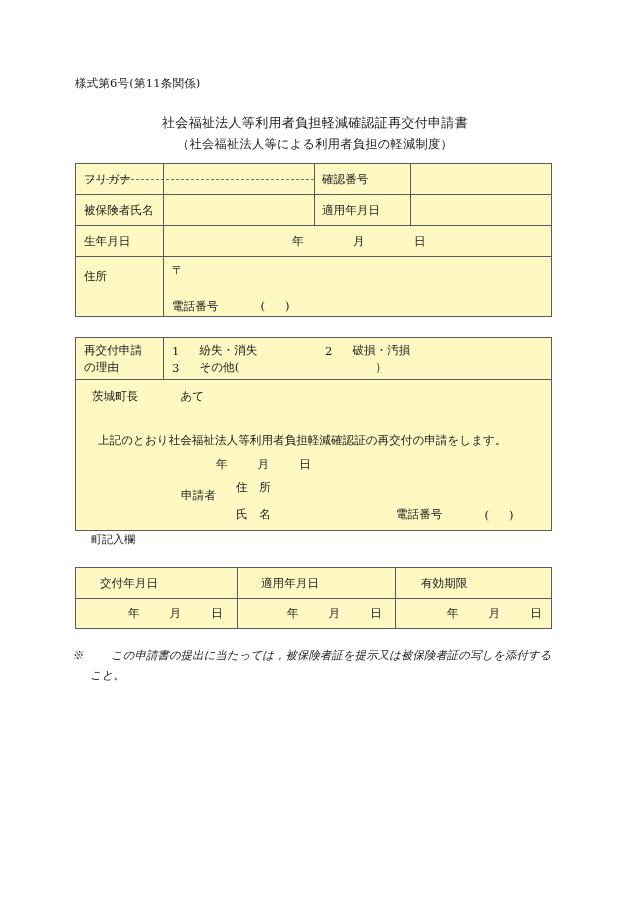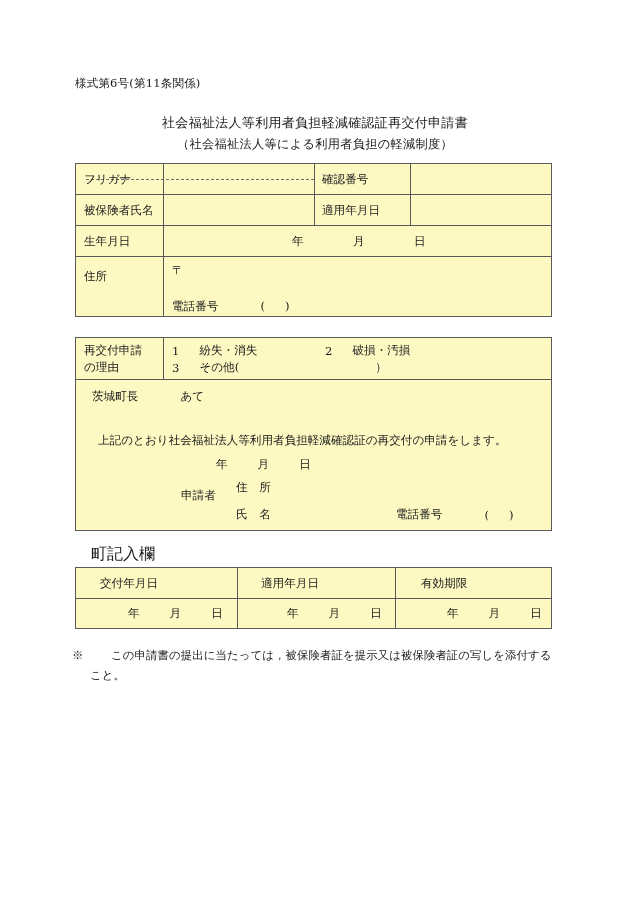--- a/index.html
+++ b/index.html
@@ -93,32 +93,33 @@
   #t1 { left: 75px; top: 163px; width: 477px; height: 154px; }
 
   
   #t2 { left: 75px; top: 337px; width: 477px; height: 194px; }
 
   
   #t3 { left: 75px; top: 567px; width: 477px; height: 62px; }
 
   .section-label {
     position: absolute;
-    left: 75px; top: 544px;
-    font-size: 16px;
+    left: 75px; top: 532px;
+    font-size: 11px;
     white-space: nowrap;
     padding-left: 16px;
   }
 
   
   .note {
     position: absolute;
     font-size: 11.4px;
     white-space: nowrap;
     letter-spacing: 0.1px;
+    font-style: italic;
   }
   #note1a { left: 72px; top: 648px; }
   #note1b { left: 90px; top: 668px; }
   #note2  { left: 105px; top: 688px; }
 
   .dt-row { letter-spacing: 0; }
   .gap-sm { display: inline-block; width: 20px; }
   .gap-md { display: inline-block; width: 30px; }
   .gap-lg { display: inline-block; width: 42px; }
 </style>

